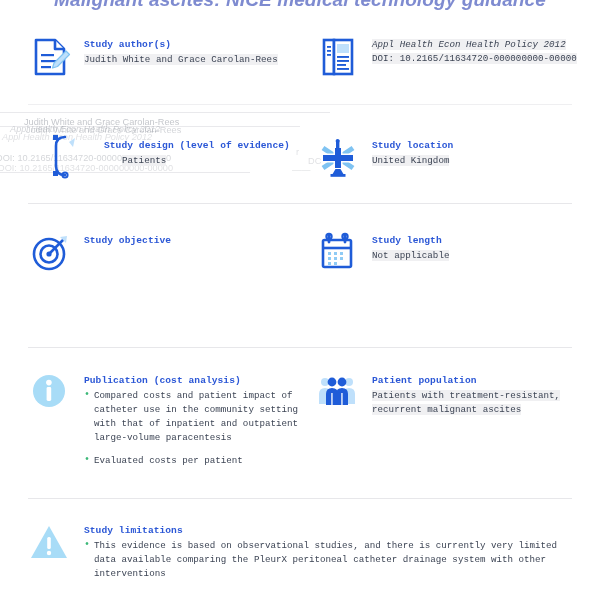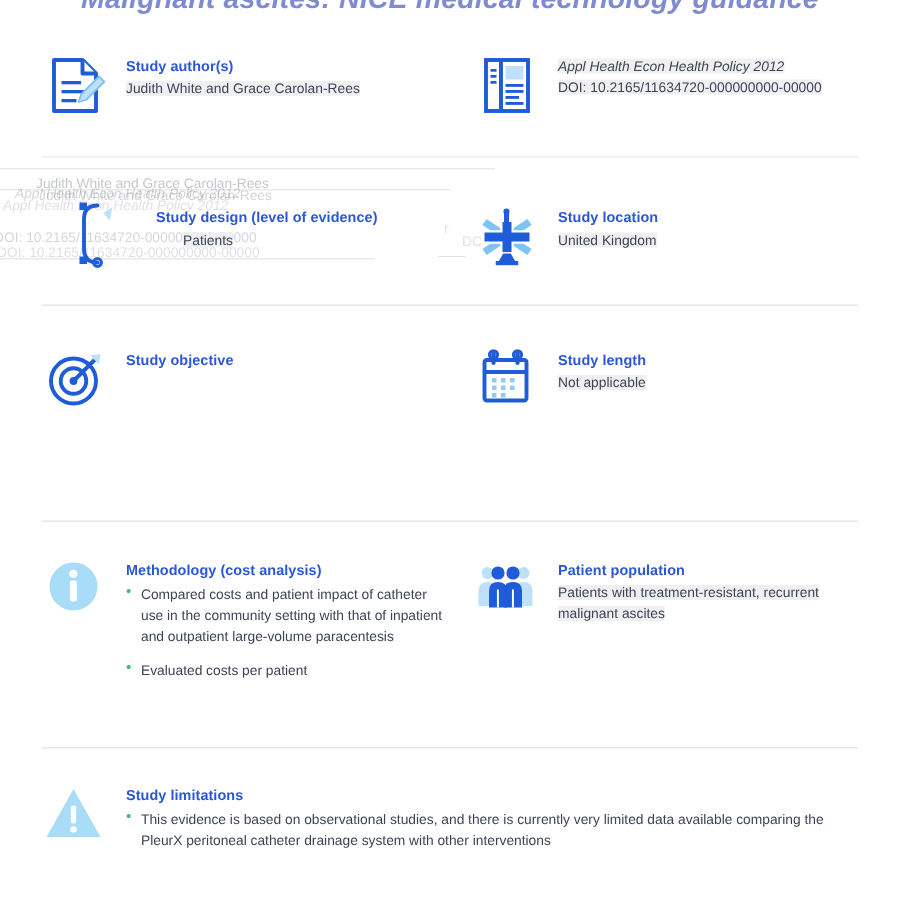--- a/index.html
+++ b/index.html
@@ -20,21 +20,21 @@
   }
   .title-clip .title-text{
     font-size:19px;font-weight:700;font-style:italic;
     color:#5b6bc4;letter-spacing:.1px;
     text-align:center;white-space:nowrap;
     opacity:.78;line-height:26px;
   }
 
   
   .section{position:absolute;left:0;width:600px;}
-  .col{position:absolute;top:0;}
+  .col{position:absolute;top:0;font-family:Liberation Mono, monospace;}
   .col.left{left:28px;width:272px;}
   .col.right{left:316px;width:272px;}
 
   .item{position:relative;padding-left:56px;min-height:40px;}
   .item .ico{
     position:absolute;left:0;top:0;width:44px;height:44px;
     display:flex;align-items:flex-start;justify-content:center;
   }
   .hd{
     font-size:9.6px;font-weight:700;color:#2b57d6;
@@ -239,21 +239,21 @@
 
     <div class="col left">
       <div class="item">
         <span class="ico">
           <svg width="36" height="36" viewBox="0 0 36 36">
             <circle cx="17" cy="17" r="16" fill="#a8dcf7"></circle>
             <rect x="14.6" y="13" width="4.6" height="14" rx="1.4" fill="#ffffff"></rect>
             <circle cx="16.9" cy="8.6" r="2.8" fill="#ffffff"></circle>
           </svg>
         </span>
-        <div class="hd">Methodology (cost analysis)</div>
+        <div class="hd">Publication (cost analysis)</div>
         <ul class="bullets">
           <li><span class="hl">Compared costs and patient impact of catheter use in the community setting with that of inpatient and outpatient large-volume paracentesis</span></li>
           <li><span class="hl">Evaluated costs per patient</span></li>
         </ul>
       </div>
     </div>
 
     <div class="col right">
       <div class="item">
         <span class="ico">

